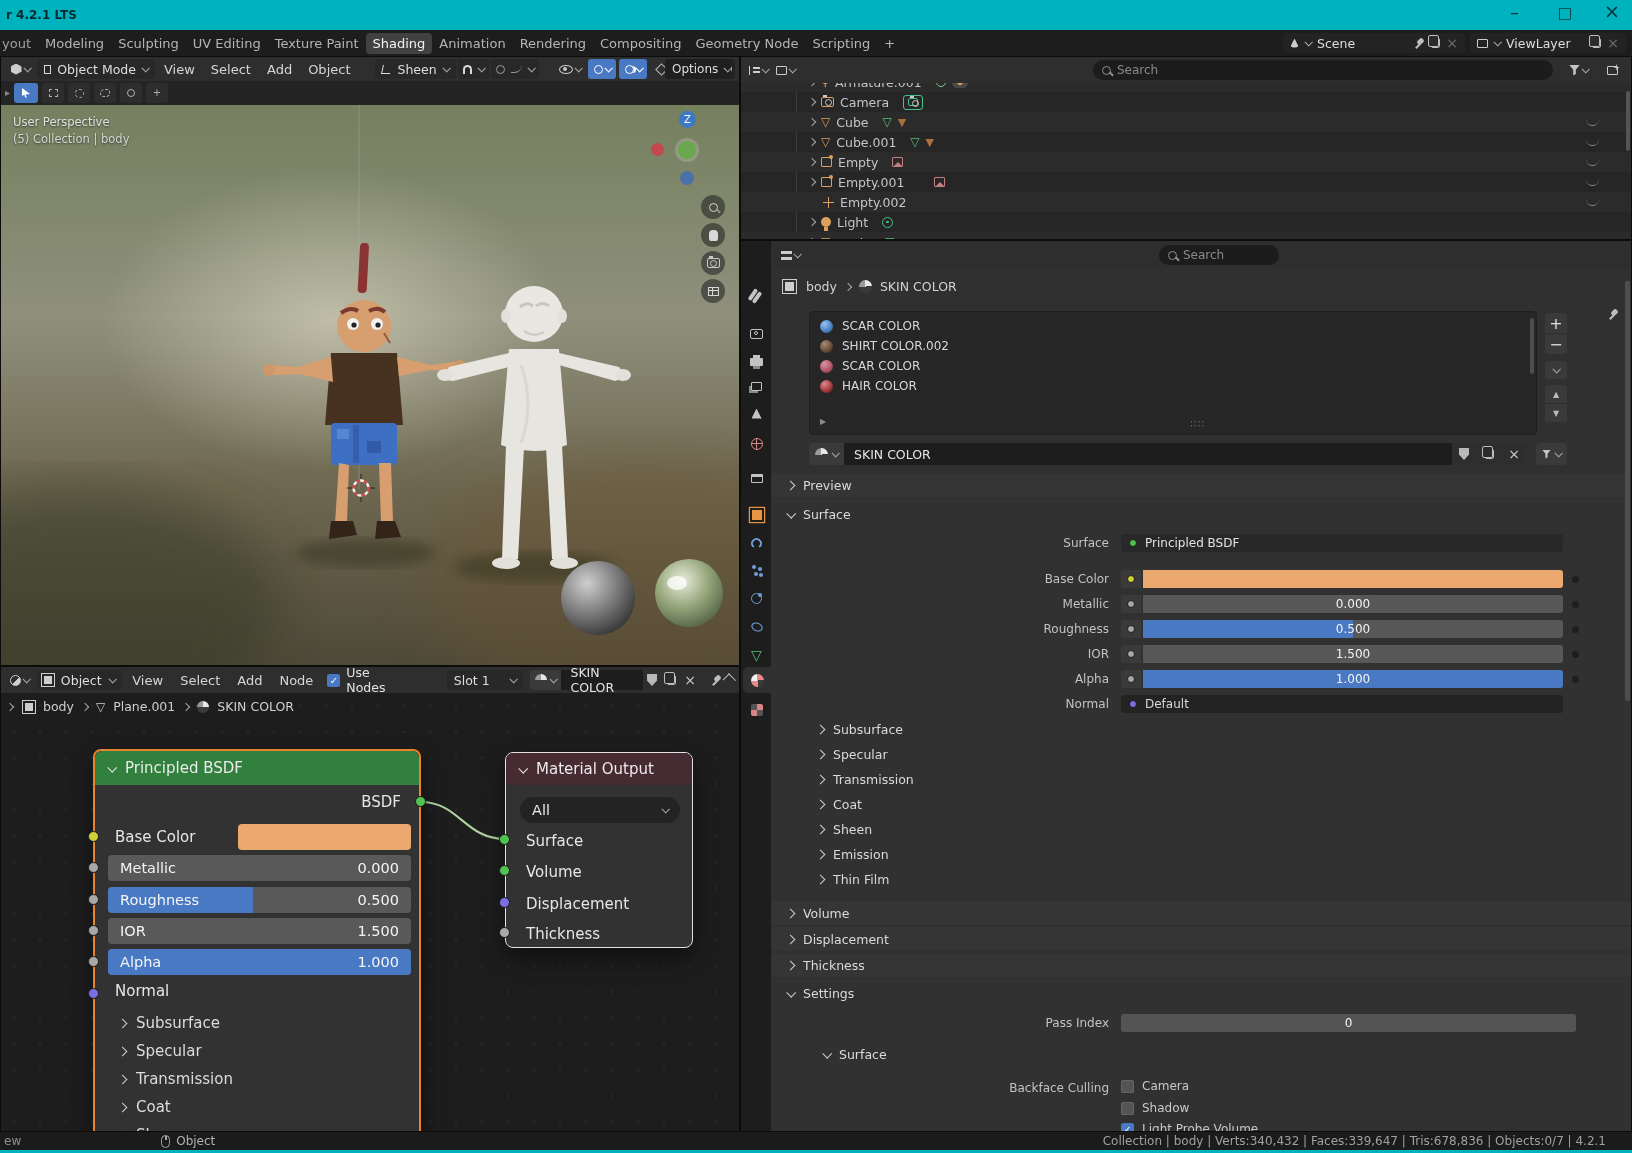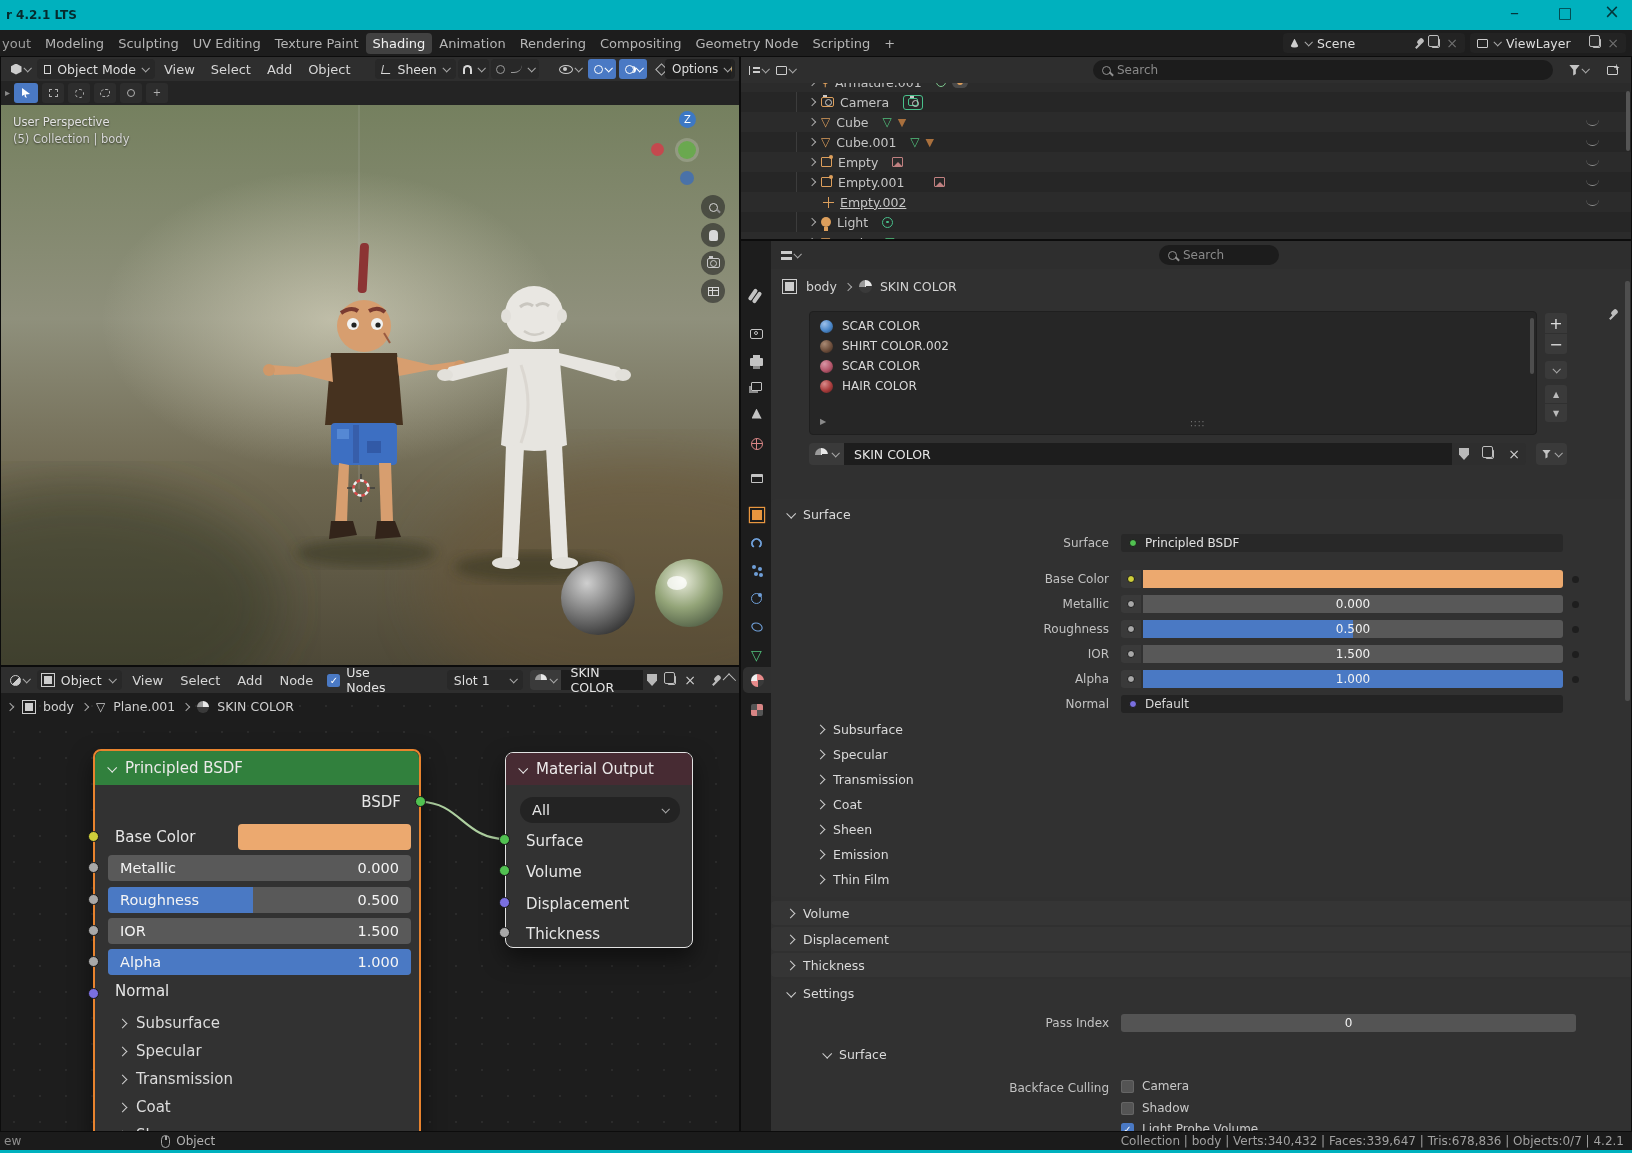--- a/index.html
+++ b/index.html
@@ -400,21 +400,21 @@
         <span style="width:11px;height:10px;border:1.3px solid #dd9f5c;border-radius:1px;position:relative;">
             <i style="position:absolute;right:-2px;top:-3px;width:4px;height:4px;background:#dd9f5c;border-radius:50%;font-style:normal;"></i>
           </span>
         <span>Empty.001</span>
         <span style="width:11px;height:10px;border:1.3px solid #c08080;border-radius:1px;margin-left:24px;position:relative;">
             <i style="position:absolute;left:1px;bottom:0;width:0;height:0;border-left:4px solid transparent;border-right:4px solid transparent;border-bottom:4px solid #c08080;font-style:normal;"></i>
           </span>
         <span class="eyeC abs" style="left:845px;"></span>
 
       </div>
-      <div class="orow" style="top:109px;background:#2b2b2b;text-decoration:underline;">
+      <div class="orow" style="top:109px;background:#2b2b2b;">
         <span style="width:76px;"></span>
         <span style="width:11px;height:11px;position:relative;">
             <i style="position:absolute;left:5px;top:0;width:1.4px;height:11px;background:#dd9f5c;font-style:normal;"></i>
             <i style="position:absolute;left:0;top:5px;width:11px;height:1.4px;background:#dd9f5c;font-style:normal;"></i>
           </span>
         <span>Empty.002</span>
         <span class="eyeC abs" style="left:845px;"></span>
 
       </div>
       <div class="orow" style="top:129px;">
@@ -577,20 +577,26 @@
           </div>
         <div class="flex" style="background:#2e2e2e;border-radius:0 4px 4px 0;height:22px;width:24px;justify-content:center;color:#cdcdcd;font-size:14px;">
             <span>×</span>
           </div>
         <div class="flex" style="background:#3a3a3a;border-radius:4px;height:22px;padding:0 6px;gap:4px;margin-left:10px;">
           <span class="funnelI" style="width:9px;height:9px;"></span>
           <span class="chD"></span>
         </div>
       </div>
       
+      <div class="pblock" style="left:0;top:232px;width:862px;height:24px;background:#353535;border-radius:5px 5px 0 0;">
+        <div class="phdr" style="left:16px;top:2px;">
+            <span class="chR big"></span>
+            <span>Preview</span>
+          </div>
+      </div>
       
       <div class="pblock" style="left:0;top:258px;width:862px;height:398px;background:#313131;">
         <div class="phdr" style="left:16px;top:5px;">
             <span class="chD big"></span>
             <span>Surface</span>
           </div>
 
         <span class="plabel" style="top:35px;">Surface</span>
         <div class="abs flex" style="left:350px;top:35px;width:442px;height:18px;background:#282828;border-radius:3px;padding:0 8px;gap:8px;">
           <span class="dot" style="width:8px;height:8px;background:#51c151;border:1px solid #1a1a1a;"></span>
@@ -877,17 +883,17 @@
       <span class="ntxt" style="left:20px;top:142px;">Displacement</span>
       <span class="sk" style="left:-7px;top:174px;background:#a8a8a8;"></span>
       <span class="ntxt" style="left:20px;top:172px;">Thickness</span>
     </div>
   </div>
 
   <div class="region flex" style="left:0;top:1132px;width:1632px;height:18px;background:#1b1b1b;border:none;">
     <span style="color:#8f8f8f;font-size:12px;margin-left:4px;">ew</span>
     <span class="mouseI" style="margin-left:140px;"></span>
     <span style="color:#b2b2b2;font-size:12px;margin-left:6px;">Object</span>
-    <span style="margin-left:auto;margin-right:8px;color:#a0a0a0;font-size:12px;">Collection | body | Verts:340,432 | Faces:339,647 | Tris:678,836 | Objects:0/7 | 4.2.1</span>
+    <span style="margin-left:auto;margin-right:26px;color:#a0a0a0;font-size:12px;">Collection | body | Verts:340,432 | Faces:339,647 | Tris:678,836 | Objects:0/7 | 4.2.1</span>
   </div>
   <div class="abs" style="left:0;top:1150px;width:1632px;height:3px;background:#00b1be;"></div>
 
 </div>
 
 </body></html>

